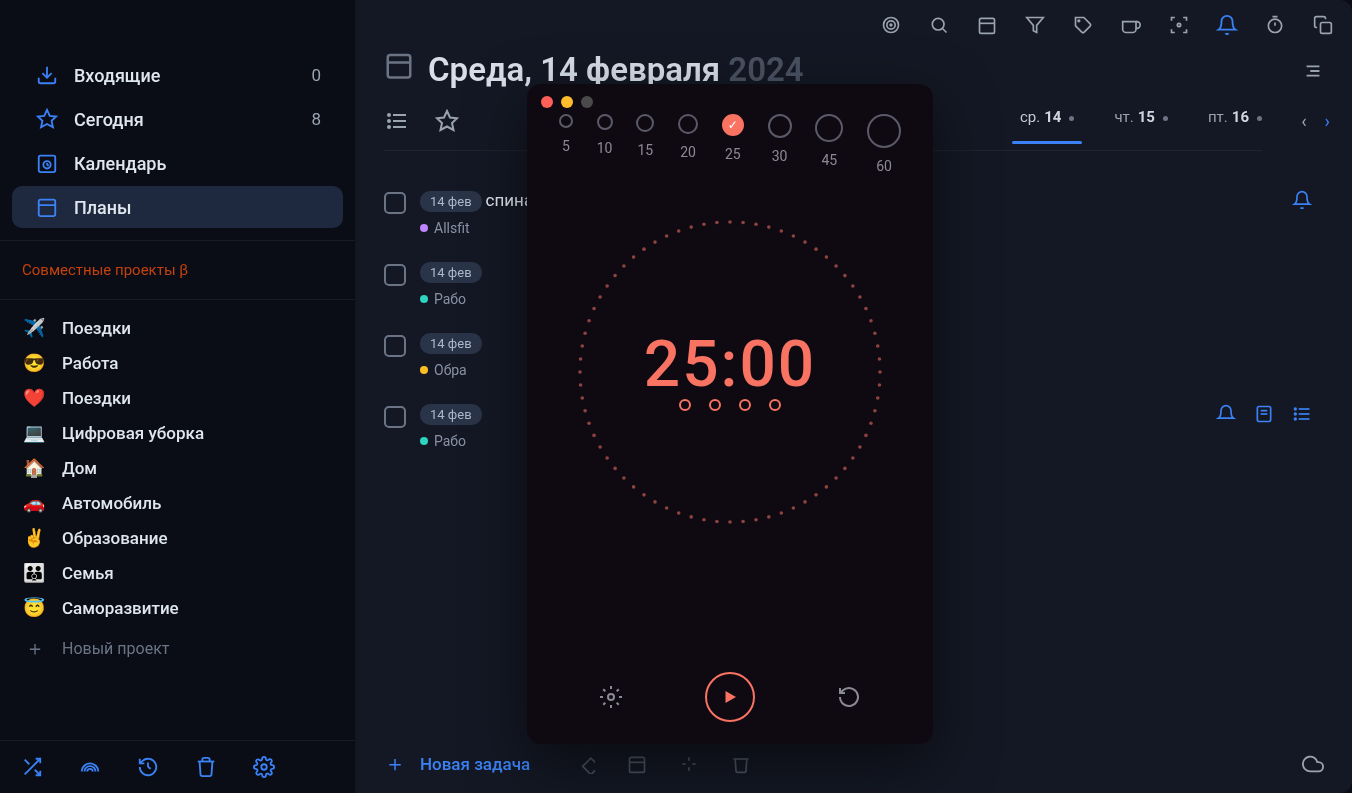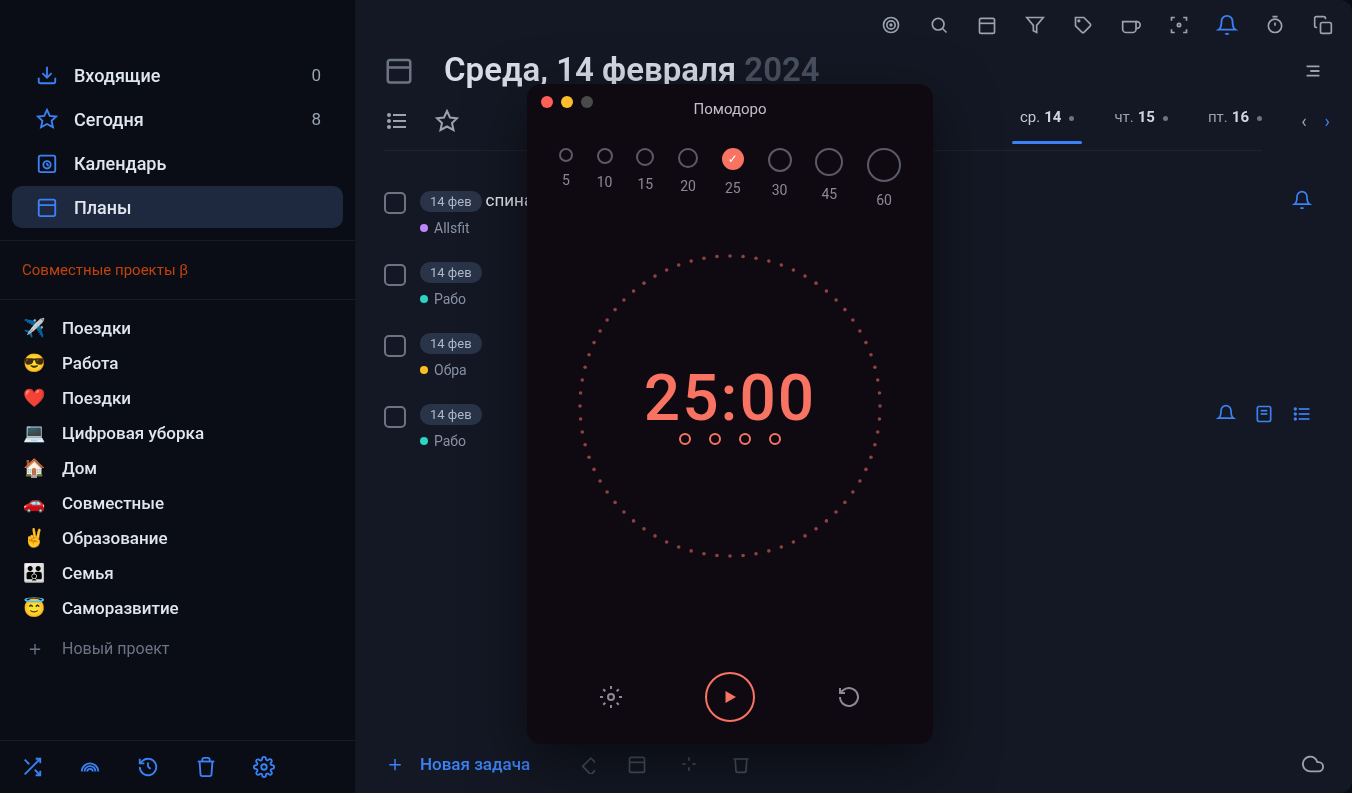--- a/index.html
+++ b/index.html
@@ -26,21 +26,21 @@
 .sb-new-proj .plus { width:26px; margin-right:14px; text-align:center; font-size:20px; }
 .sb-bottom { margin-top:auto; border-top:1px solid rgba(255,255,255,0.06); padding:14px 20px; display:flex; gap:34px; color:#3b82f6; }
 .sb-bottom .bico { width:24px; height:24px; cursor:pointer; display:flex; align-items:center; justify-content:center; }
 
 
 .main { position:absolute; left:356px; top:0; right:0; height:100%; background:#141824; }
 .top-icons { position:absolute; top:14px; right:18px; display:flex; gap:26px; color:#9aa3b0; }
 .top-icons .tico { width:22px; height:22px; cursor:pointer; display:flex; align-items:center; justify-content:center; }
 .top-icons .tico.bell { color:#3b82f6; }
 
-.page-title { position:absolute; top:50px; left:28px; display:flex; align-items:flex-end; gap:30px; }
+.page-title { position:absolute; top:50px; left:28px; display:flex; align-items:flex-start; gap:14px; }
 .page-title .cal-ico { color:#6b7485; }
 .page-title h1 { font-size:33px; font-weight:600; color:#d8dee8; }
 .page-title h1 .year { color:#4a5262; }
 
 .sublinks { position:absolute; top:108px; left:28px; display:flex; gap:24px; color:#9aa3b0; }
 .sublinks .sico { width:26px; height:26px; cursor:pointer; display:flex; align-items:center; justify-content:center; }
 
 
 .daytabs { position:absolute; top:108px; right:90px; display:flex; align-items:center; gap:40px; color:#9aa3b0; font-size:15px; }
 .daytabs .dt { cursor:pointer; padding-bottom:18px; position:relative; }
@@ -169,21 +169,21 @@
       <div class="sb-proj">
         <span class="emoji">💻</span>
         <span class="lbl">Цифровая уборка</span>
       </div>
       <div class="sb-proj">
         <span class="emoji">🏠</span>
         <span class="lbl">Дом</span>
       </div>
       <div class="sb-proj">
         <span class="emoji">🚗</span>
-        <span class="lbl">Совместные</span>
+        <span class="lbl">Автомобиль</span>
       </div>
       <div class="sb-proj">
         <span class="emoji">✌️</span>
         <span class="lbl">Образование</span>
       </div>
       <div class="sb-proj">
         <span class="emoji">👪</span>
         <span class="lbl">Семья</span>
       </div>
       <div class="sb-proj">
@@ -437,21 +437,20 @@
         <path d="M18 10h-1.26A8 8 0 1 0 9 20h9a5 5 0 0 0 0-10z"></path>
       </svg></span>
 </div>
 
 <div class="pomo">
   <div class="pomo-tl">
     <span class="ptl red"></span>
     <span class="ptl yel"></span>
     <span class="ptl gry"></span>
   </div>
-  <div class="pomo-title">Помодоро</div>
   <div class="pomo-presets" id="pomo-presets">
       <div class="pomo-preset">
         <div class="circ" style="width:14px;height:14px"></div>
         <div class="plbl">5</div>
       </div>
       <div class="pomo-preset">
         <div class="circ" style="width:16px;height:16px"></div>
         <div class="plbl">10</div>
       </div>
       <div class="pomo-preset">

